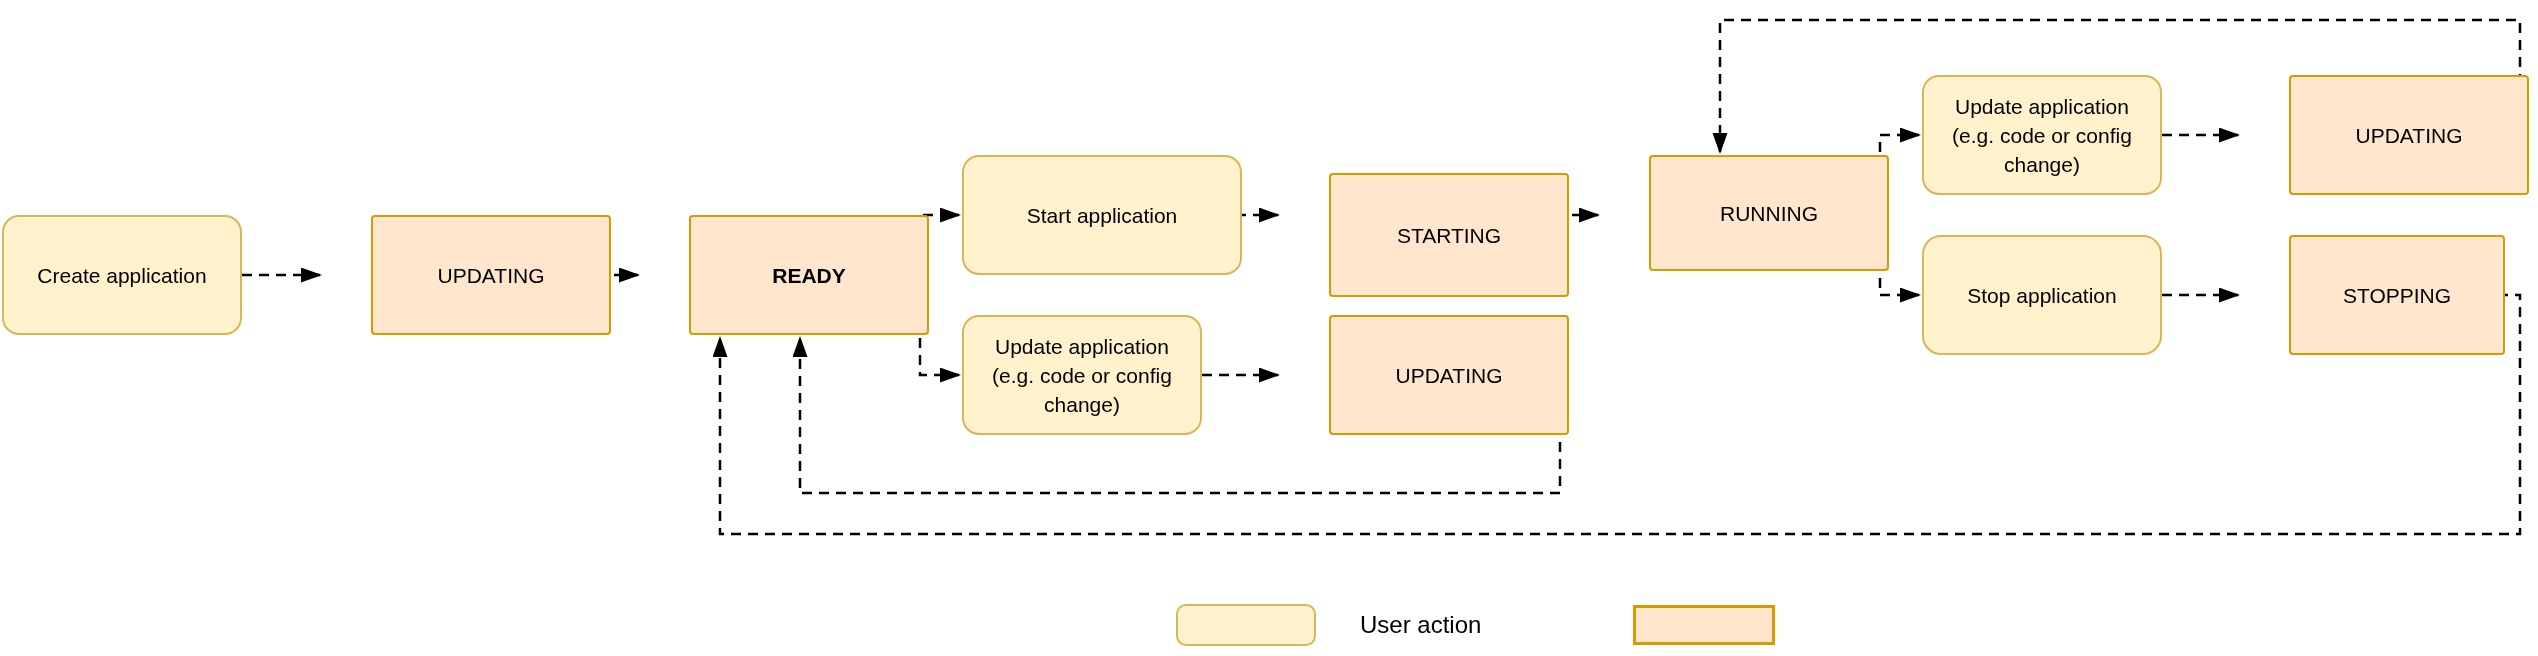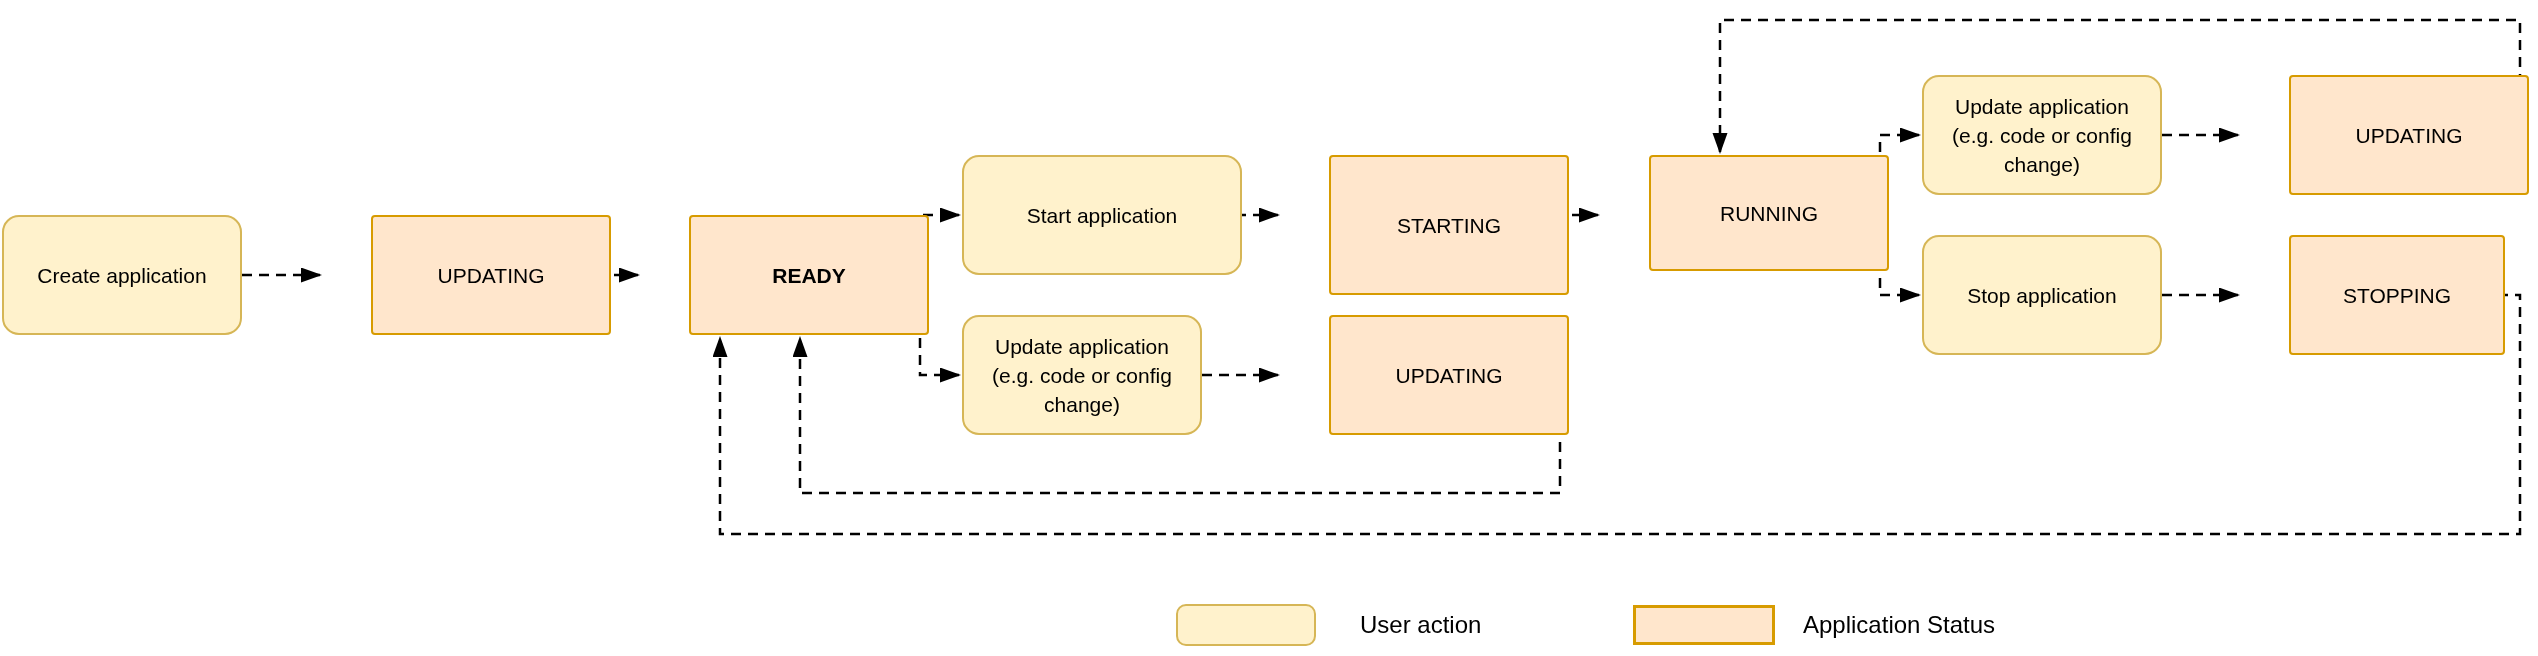--- a/index.html
+++ b/index.html
@@ -106,34 +106,33 @@
         <path d="M1521,396 L1560,396 L1560,493 L800,493 L800,338" class="edge" marker-end="url(#arrow)"></path>
         <path d="M2481,295 L2520,295 L2520,534 L720,534 L720,338" class="edge" marker-end="url(#arrow)"></path>
       </g>
   </svg>
 
   <div id="nodes-layer">
       <div class="node user-action" style="left: 2px; top: 215px; width: 240px; height: 120px;"><span class="node-label">Create application</span></div>
       <div class="node status" style="left: 323px; top: 215px; width: 240px; height: 120px;"><span class="node-label">UPDATING</span></div>
       <div class="node status" style="left: 641px; top: 215px; width: 240px; height: 120px; font-weight: bold;"><span class="node-label">READY</span></div>
       <div class="node user-action" style="left: 962px; top: 155px; width: 280px; height: 120px;"><span class="node-label">Start application</span></div>
-      <div class="node status" style="left: 1281px; top: 155px; width: 240px; height: 140px;"><span class="node-label">STARTING</span></div>
+      <div class="node status" style="left: 1281px; top: 173px; width: 240px; height: 124px;"><span class="node-label">STARTING</span></div>
       <div class="node status" style="left: 1601px; top: 155px; width: 240px; height: 116px;"><span class="node-label">RUNNING</span></div>
       <div class="node user-action" style="left: 1922px; top: 75px; width: 240px; height: 120px;"><span class="node-label">Update application
 (e.g. code or config
 change)</span></div>
       <div class="node status" style="left: 2241px; top: 75px; width: 240px; height: 120px;"><span class="node-label">UPDATING</span></div>
-      <div class="node user-action" style="left: 1922px; top: 235px; width: 240px; height: 120px;"><span class="node-label">Stop application</span></div>
+      <div class="node user-action" style="left: 1922px; top: 235px; width: 240px; height: 120px; border-radius: 19px;"><span class="node-label">Stop application</span></div>
       <div class="node status" style="left: 2241px; top: 235px; width: 216px; height: 120px;"><span class="node-label">STOPPING</span></div>
       <div class="node user-action" style="left: 962px; top: 315px; width: 240px; height: 120px;"><span class="node-label">Update application
 (e.g. code or config
 change)</span></div>
       <div class="node status" style="left: 1281px; top: 315px; width: 240px; height: 120px;"><span class="node-label">UPDATING</span></div>
     </div>
 
   <div id="legend">
     <div class="legend-swatch user-action"></div>
     <div class="legend-label" id="legend-label-user-action">User action</div>
     <div class="legend-swatch status"></div>
-    <div class="legend-label" id="legend-label-status">Application Status</div>
   </div>
 
 </div>
 
 </body></html>

